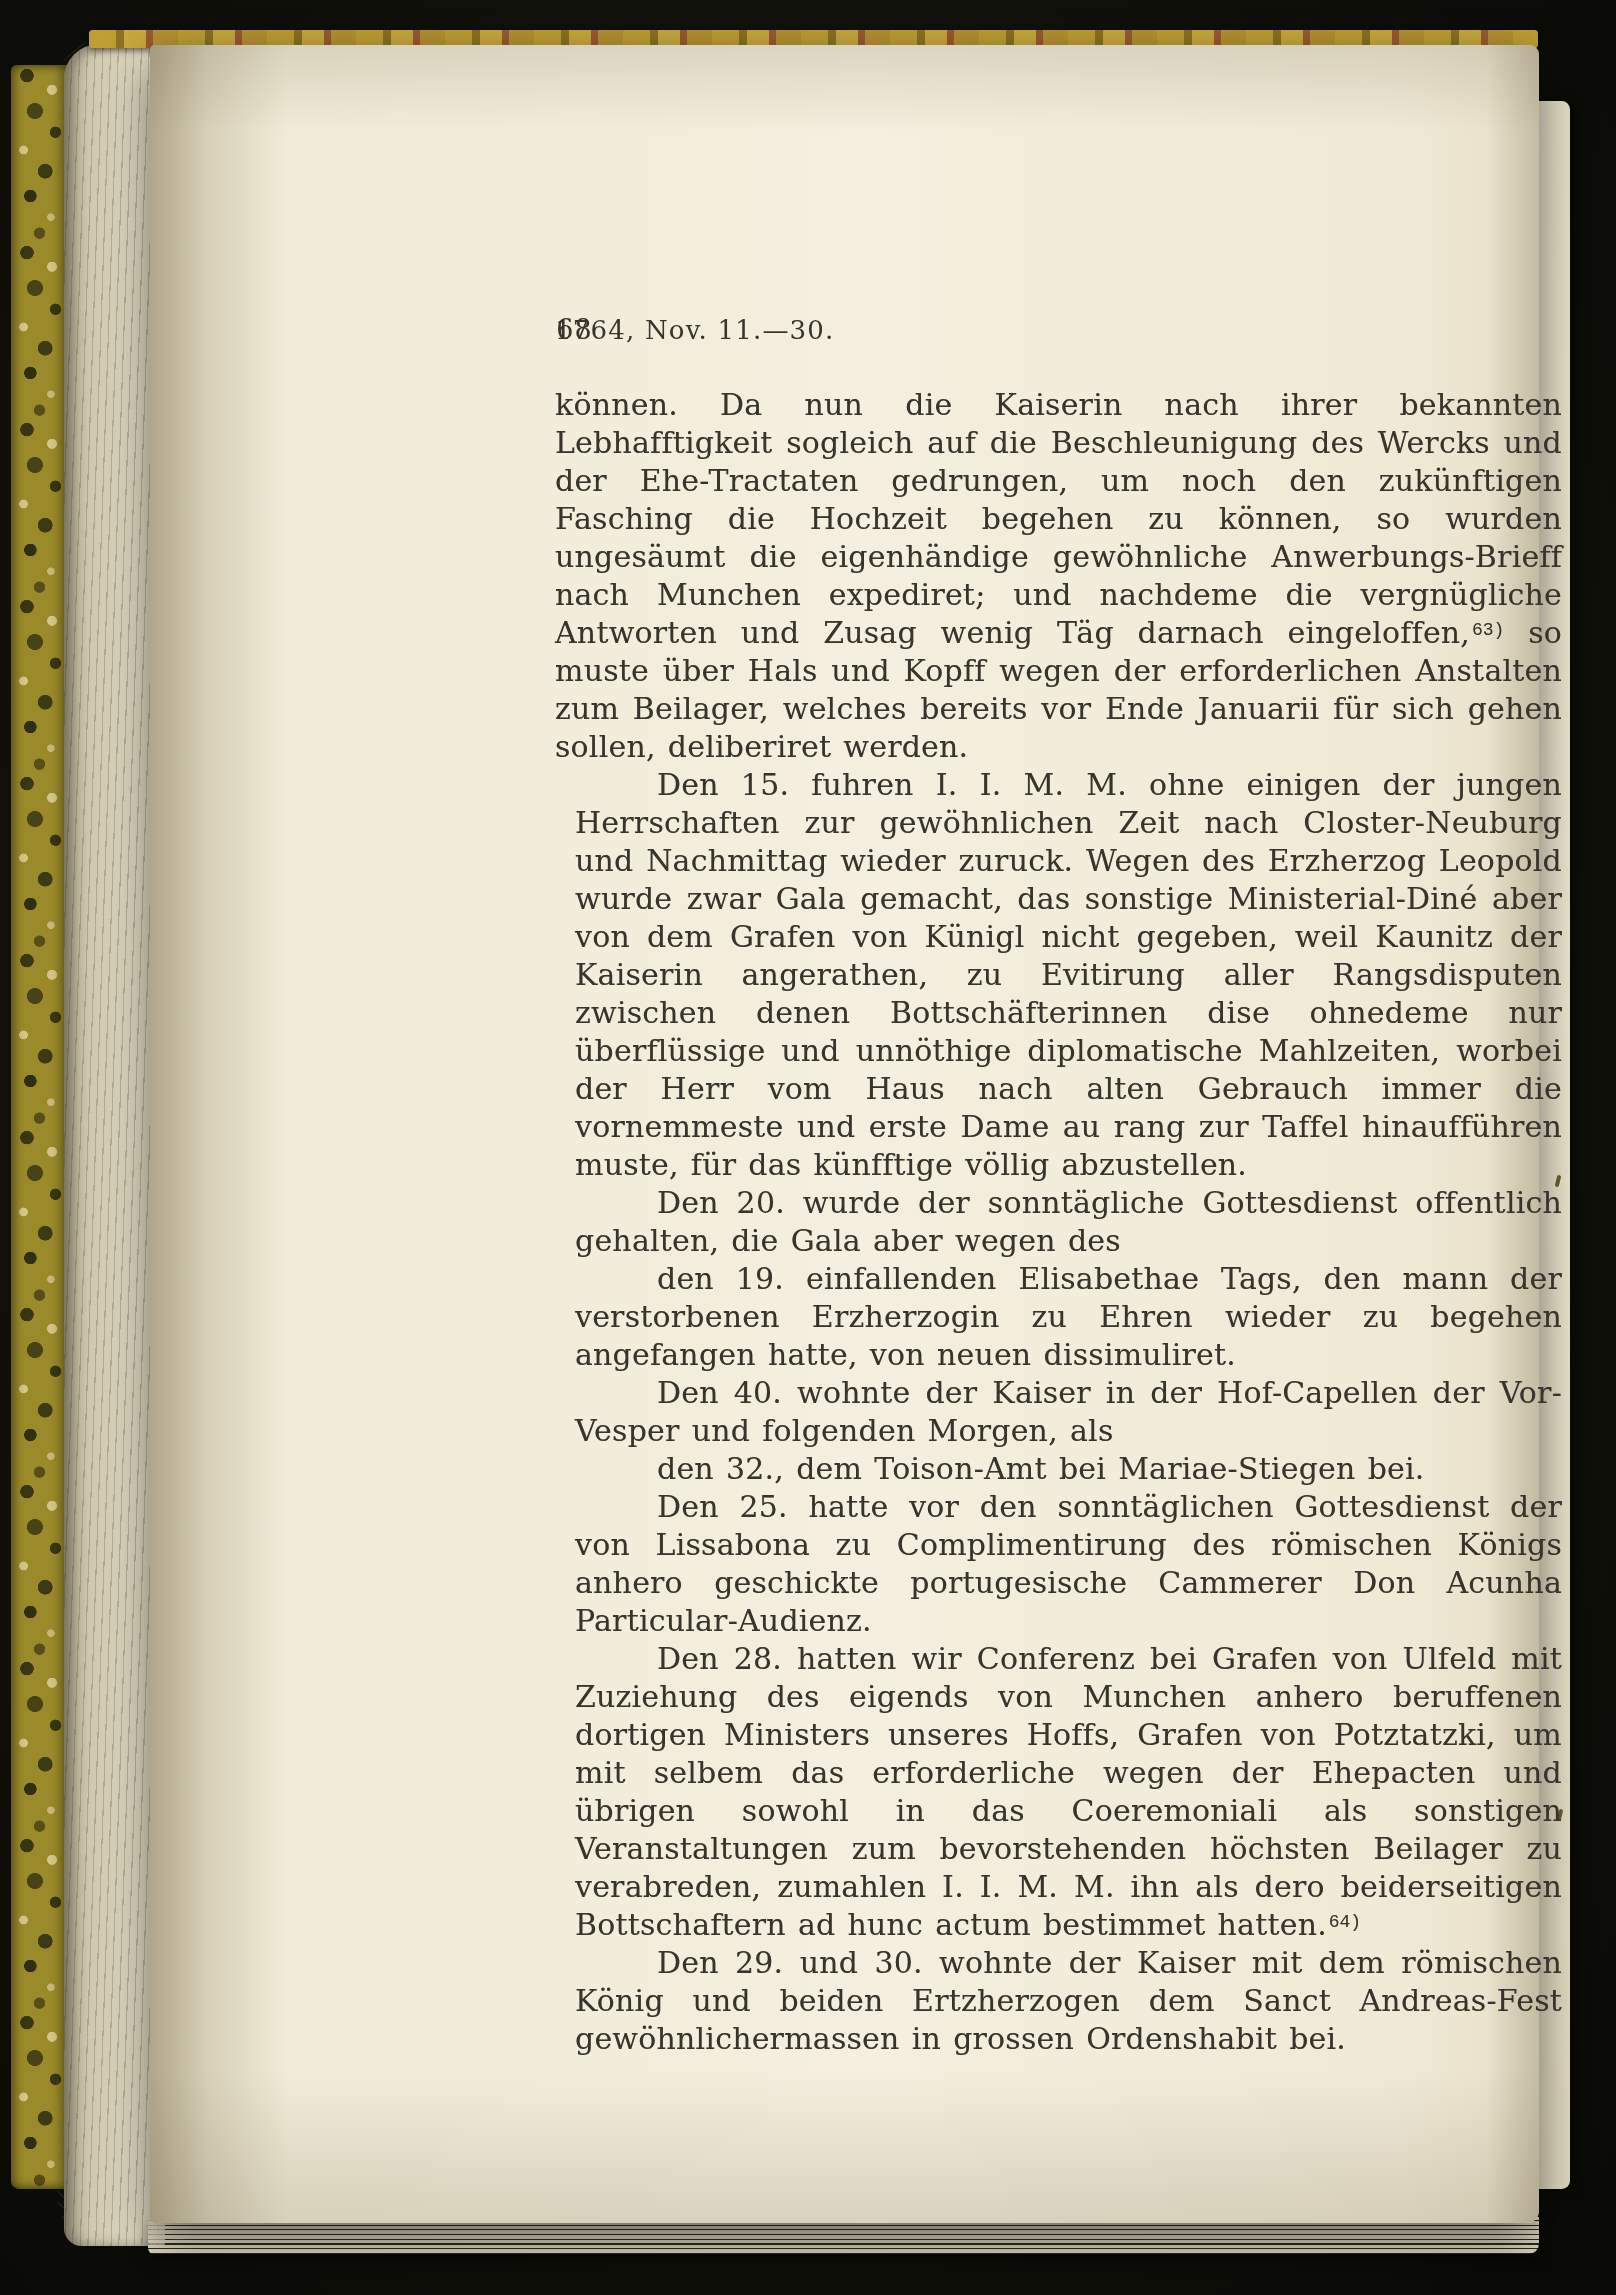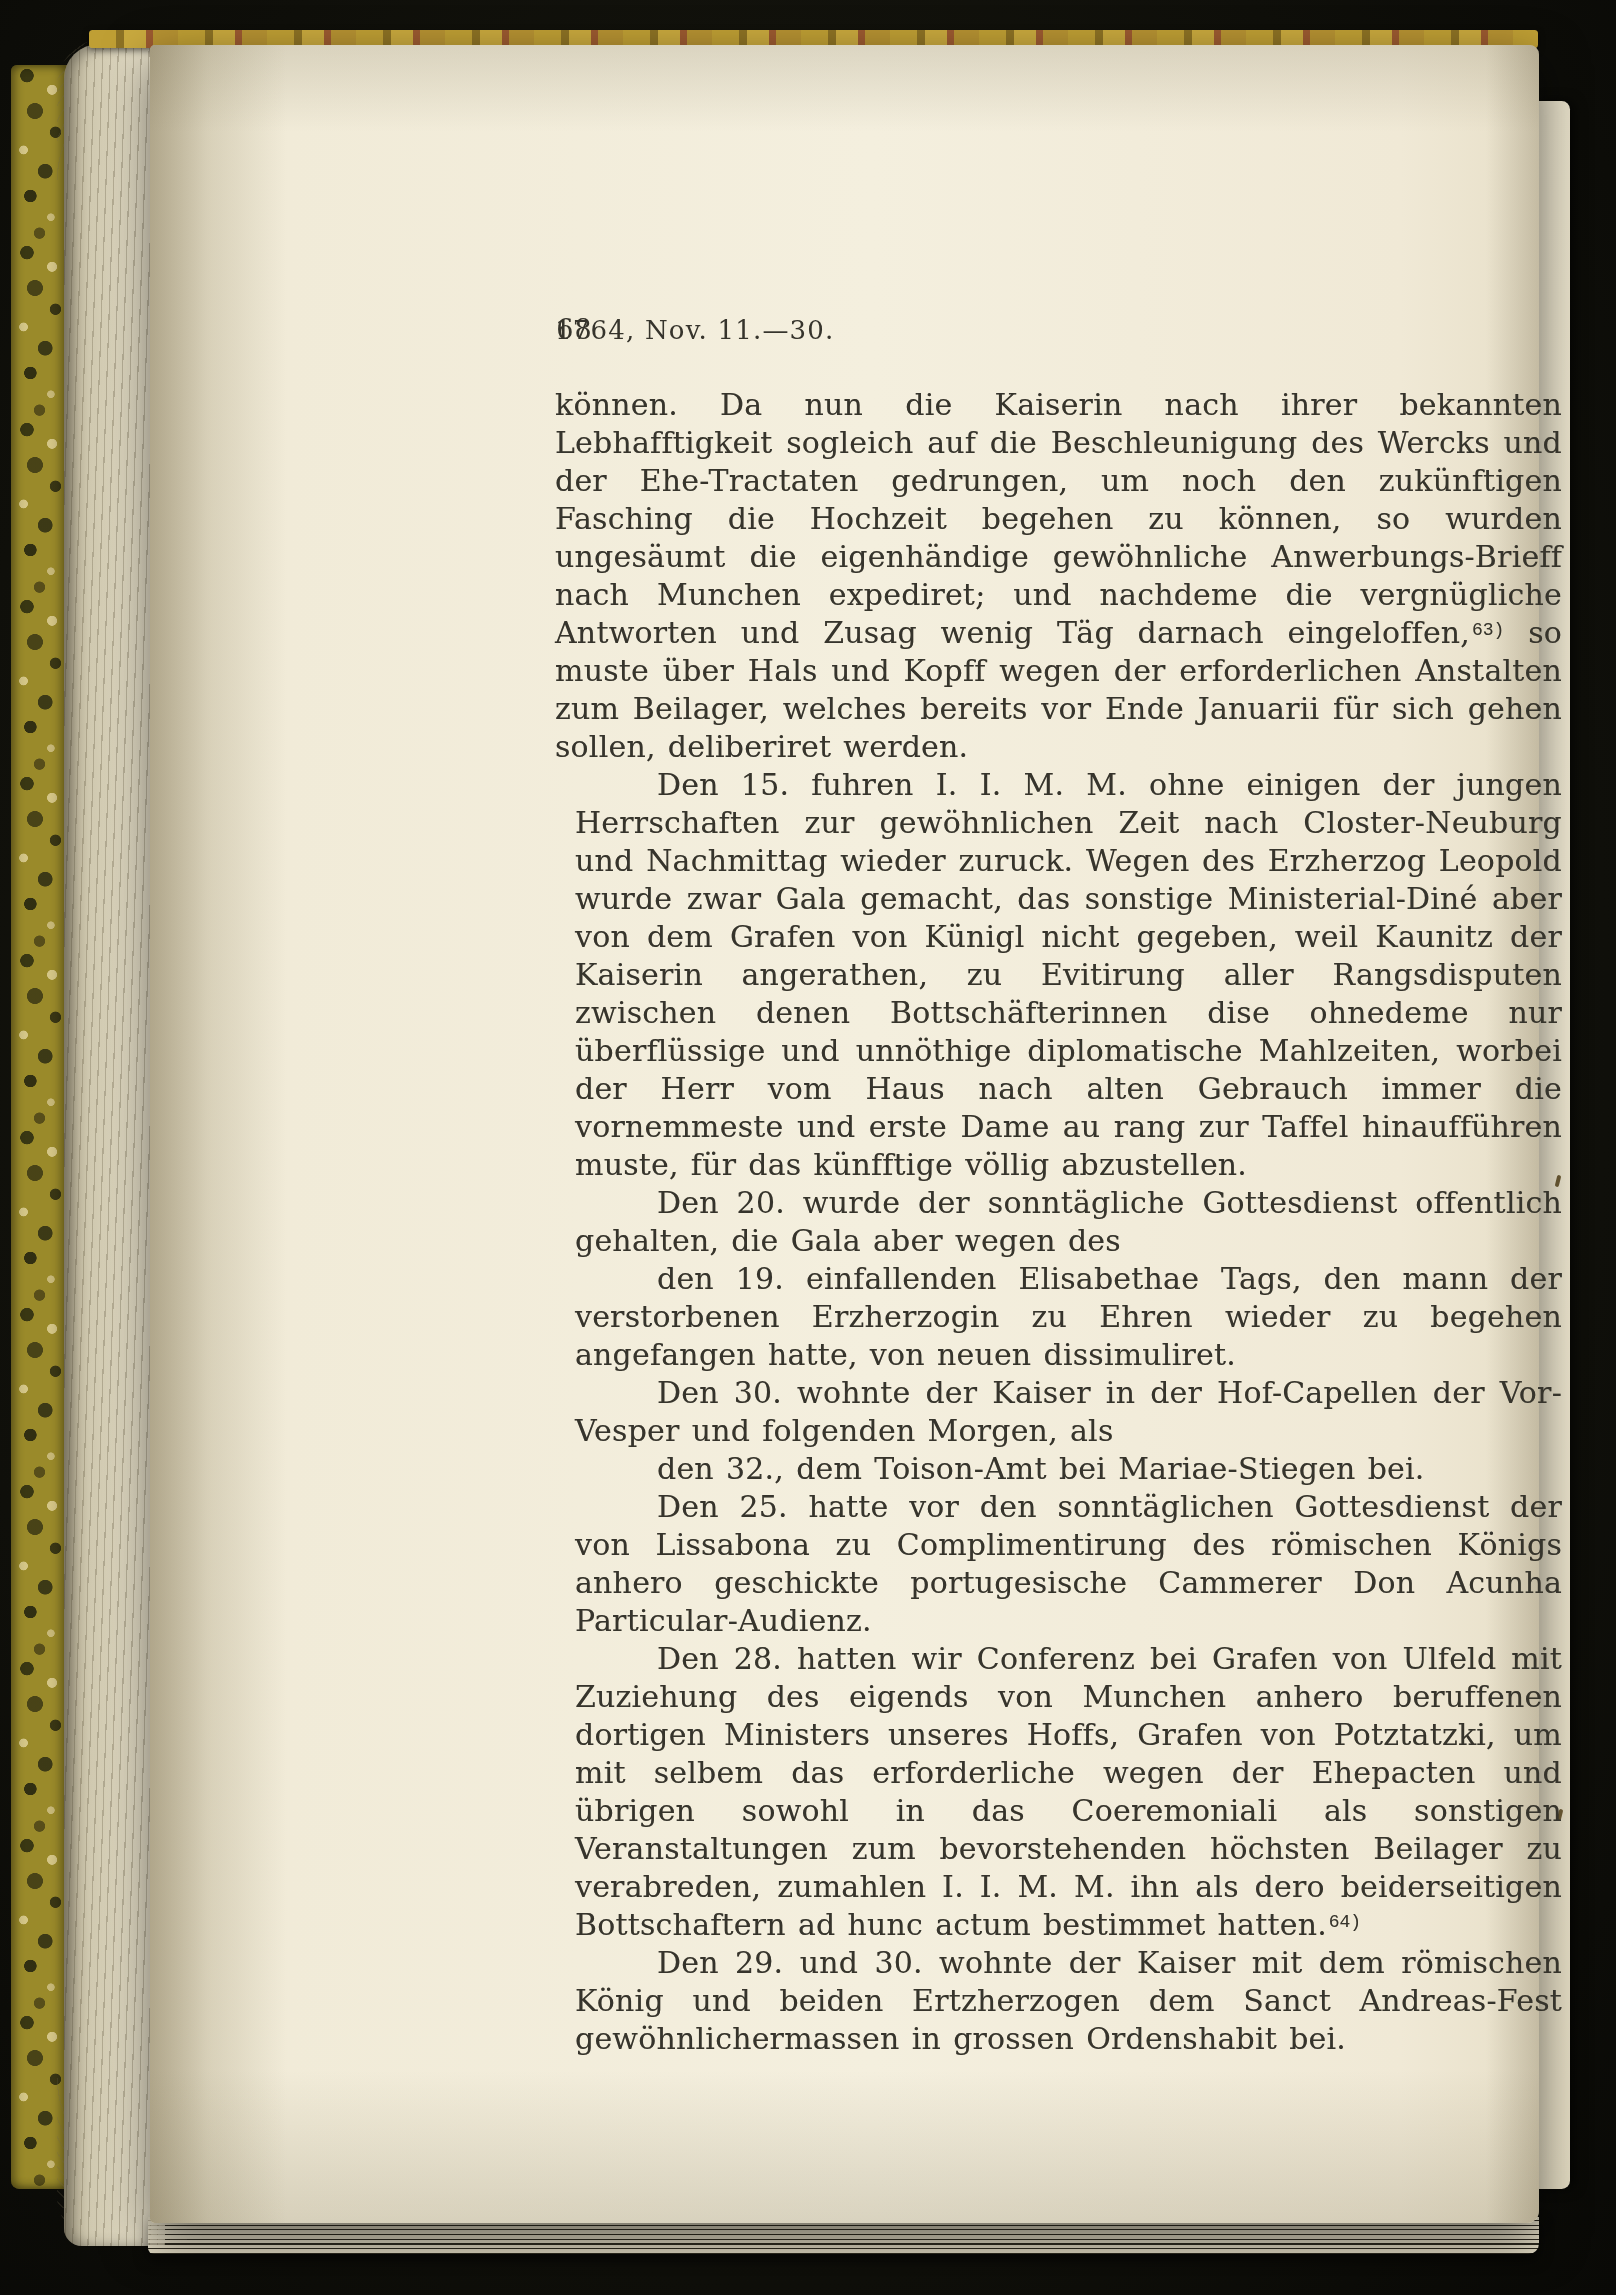--- a/index.html
+++ b/index.html
@@ -243,21 +243,21 @@
     <div class="page-header">
       <span class="page-number">68</span>
       <span class="running-title">1764, Nov. 11.—30.</span>
     </div>
 
     <div class="page-body">
       <p><span>können. Da nun die Kaiserin nach ihrer bekannten Lebhafftigkeit sogleich auf die Beschleunigung des Wercks und der Ehe-Tractaten gedrungen, um noch den zukünftigen Fasching die Hochzeit begehen zu können, so wurden ungesäumt die eigenhändige gewöhnliche Anwerbungs-Brieff nach Munchen expediret; und nachdeme die vergnügliche Antworten und Zusag wenig Täg darnach eingeloffen,</span><sup>63)</sup><span> so muste über Hals und Kopff wegen der erforderlichen Anstalten zum Beilager, welches bereits vor Ende Januarii für sich gehen sollen, deliberiret werden.</span></p>
       <p class="ind"><span>Den 15. fuhren I. I. M. M. ohne einigen der jungen Herrschaften zur gewöhnlichen Zeit nach Closter-Neuburg und Nachmittag wieder zuruck. Wegen des Erzherzog Leopold wurde zwar Gala gemacht, das sonstige Ministerial-Diné aber von dem Grafen von Künigl nicht gegeben, weil Kaunitz der Kaiserin angerathen, zu Evitirung aller Rangsdisputen zwischen denen Bottschäfterinnen dise ohnedeme nur überflüssige und unnöthige diplomatische Mahlzeiten, worbei der Herr vom Haus nach alten Gebrauch immer die vornemmeste und erste Dame au rang zur Taffel hinaufführen muste, für das künfftige völlig abzustellen.</span><sup></sup><span></span></p>
       <p class="ind"><span>Den 20. wurde der sonntägliche Gottesdienst offentlich gehalten, die Gala aber wegen des</span><sup></sup><span></span></p>
       <p class="ind"><span>den 19. einfallenden Elisabethae Tags, den mann der verstorbenen Erzherzogin zu Ehren wieder zu begehen angefangen hatte, von neuen dissimuliret.</span><sup></sup><span></span></p>
-      <p class="ind"><span>Den 30. wohnte der Kaiser in der Hof-Capellen der Vor-Vesper und folgenden Morgen, als</span><sup></sup><span></span></p>
+      <p class="ind"><span>Den 40. wohnte der Kaiser in der Hof-Capellen der Vor-Vesper und folgenden Morgen, als</span><sup></sup><span></span></p>
       <p class="ind"><span>den 32., dem Toison-Amt bei Mariae-Stiegen bei.</span><sup></sup><span></span></p>
       <p class="ind"><span>Den 25. hatte vor den sonntäglichen Gottesdienst der von Lissabona zu Complimentirung des römischen Königs anhero geschickte portugesische Cammerer Don Acunha Particular-Audienz.</span><sup></sup><span></span></p>
       <p class="ind"><span>Den 28. hatten wir Conferenz bei Grafen von Ulfeld mit Zuziehung des eigends von Munchen anhero beruffenen dortigen Ministers unseres Hoffs, Grafen von Potztatzki, um mit selbem das erforderliche wegen der Ehepacten und übrigen sowohl in das Coeremoniali als sonstigen Veranstaltungen zum bevorstehenden höchsten Beilager zu verabreden, zumahlen I. I. M. M. ihn als dero beiderseitigen Bottschaftern ad hunc actum bestimmet hatten.</span><sup>64)</sup><span></span></p>
       <p class="ind"><span>Den 29. und 30. wohnte der Kaiser mit dem römischen König und beiden Ertzherzogen dem Sanct Andreas-Fest gewöhnlichermassen in grossen Ordenshabit bei.</span><sup></sup><span></span></p>
     </div>
   </div>
 </div>
 
 
 </body></html>

